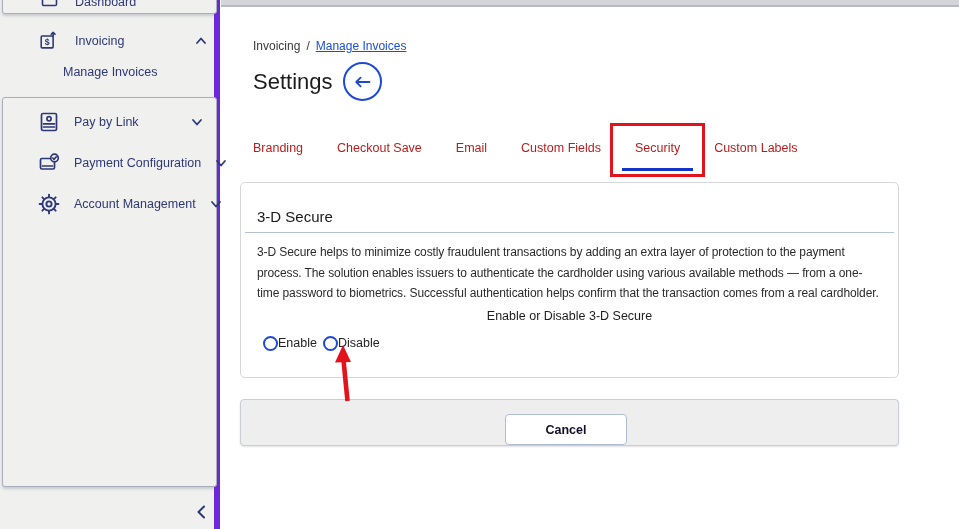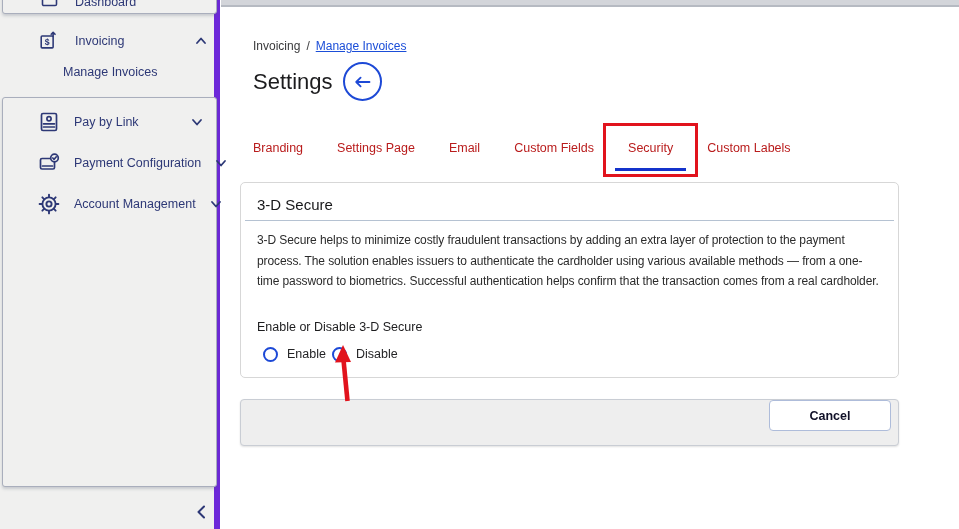--- a/index.html
+++ b/index.html
@@ -82,44 +82,44 @@
   .tab.active { border-bottom-color:#1433cb; position:relative; }
   .annotation-box {
     position:absolute; left:-12px; right:-12px; top:-8px; bottom:-9px;
     border:3px solid #e1131d; pointer-events:none;
   }
 
   
   .card {
     position:absolute; left:240px; top:182px; width:659px; height:196px;
     background:#fff; border:1px solid #d7d7d7; border-radius:5px;
-    padding:0 16px;
+    padding:12px 16px;
   }
   .card h2 { padding-top:13px; font-size:15px; font-weight:400; color:#18181a; }
   .card .divider { margin:7px -12px 0 -12px; border-top:1px solid #b5c2d2; }
   .card p {
     margin-top:9px; font-size:12px; line-height:20.5px;
     letter-spacing:-0.1px; color:#2b2b2b;
   }
-  .radio-group-label { margin-top:28px; font-size:12.5px; color:#1d1d1f; }
+  .radio-group-label { margin-top:5px; font-size:12.5px; color:#1d1d1f;text-align:center; }
   .options { margin-top:13px; padding-left:6px; display:flex; align-items:center; }
-  .option { display:flex; align-items:center; gap:9px; margin-right:6px; cursor:pointer; }
+  .option { display:flex; align-items:center; margin-right:6px; cursor:pointer; }
   .radio {
     width:15px; height:15px; border:2px solid #1d49d6; border-radius:50%;
     background:#fff; flex:0 0 auto;
   }
   .option span { font-size:12.5px; color:#242426; }
 
   
   .action-bar {
     position:absolute; left:240px; top:399px; width:659px; height:47px;
     background:#eeeeee; border:1px solid #c9cdd4; border-radius:4px;
     box-shadow:0 1px 2px rgba(0,0,0,.12);
-    display:flex; justify-content:flex-end;
-    gap:7px; padding-right:7px;
+    display:flex; align-items:center; justify-content:flex-end;
+    gap:7px; padding-right:7px;flex-direction:column;
   }
   .btn {
     width:122px; height:31px; border-radius:4px; font-size:12.5px;
     font-weight:bold; font-family:"Liberation Sans", sans-serif; cursor:pointer;
     display:flex; align-items:center; justify-content:center;
   }
   .btn-cancel { background:#fff; border:1px solid #aebcda; color:#101028; }
   .btn-save { background:#1e38b4; border:1px solid #1e38b4; color:#fff; }
 
   
@@ -237,21 +237,21 @@
     <span style="display:flex">
       <svg width="19" height="14" viewBox="0 0 19 14" fill="none" stroke="#1d49d6" stroke-width="1.8" stroke-linecap="round" stroke-linejoin="round">
         <path d="M16.5 7 H3.2 M7.6 2.6 L3.2 7 l4.4 4.4"></path>
       </svg>
     </span>
   </div>
 </div>
 
 <div class="tabs">
   <div class="tab">Branding</div>
-  <div class="tab">Settings Page</div>
+  <div class="tab">Checkout Save</div>
   <div class="tab">Email</div>
   <div class="tab">Custom Fields</div>
   <div class="tab active">
     <span>Security</span>
     <div class="annotation-box"></div>
   </div>
   <div class="tab">Custom Labels</div>
 </div>
 
 <section class="card">

